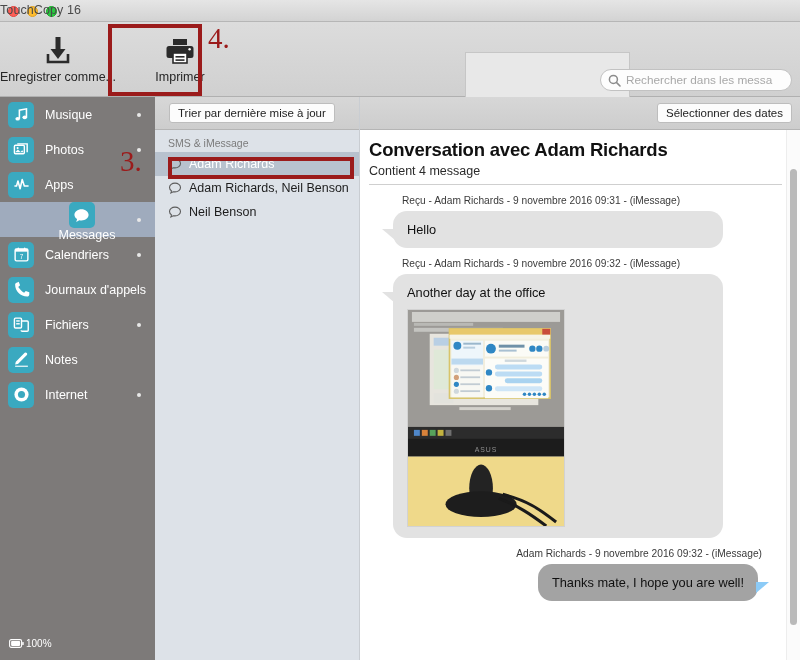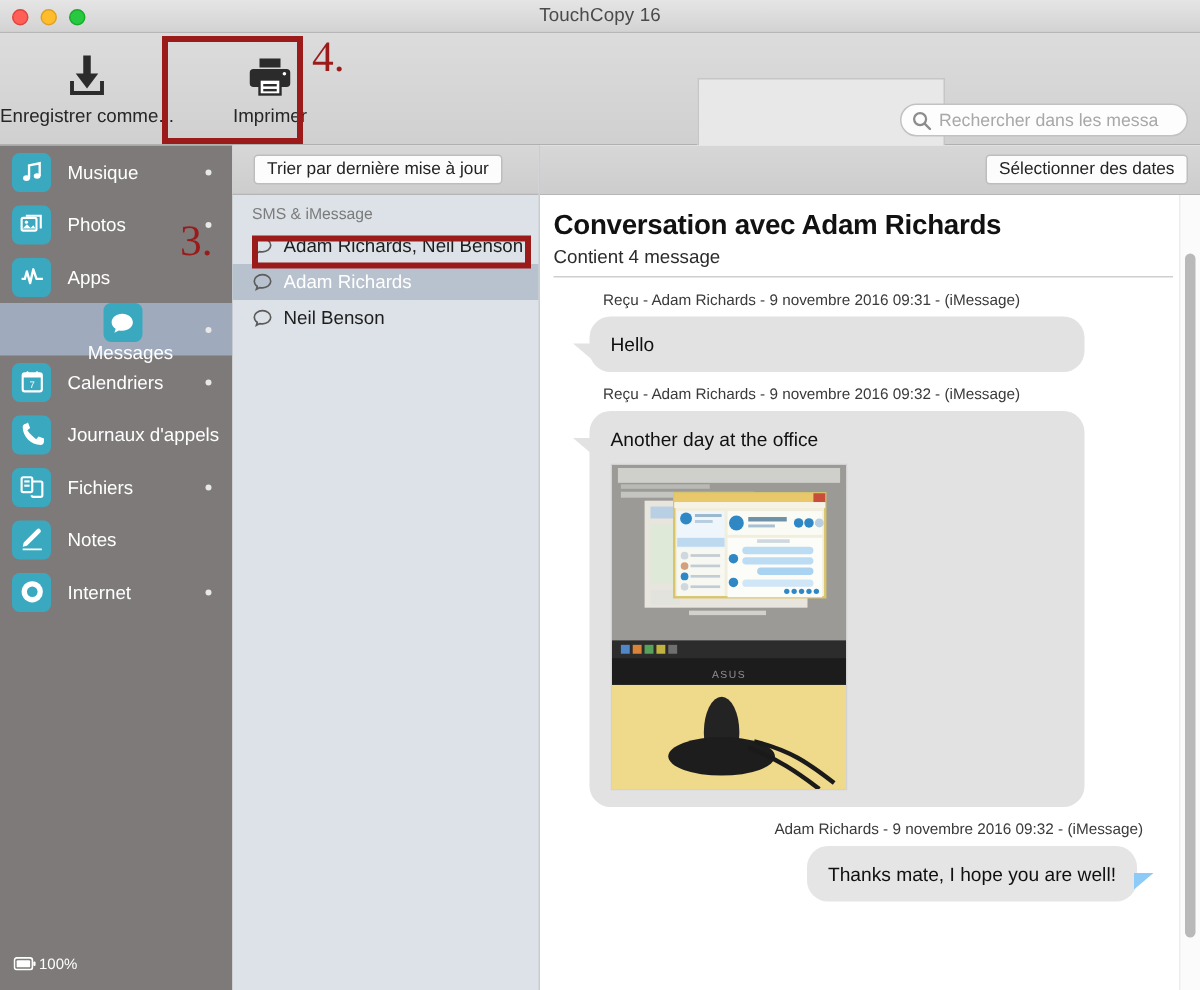--- a/index.html
+++ b/index.html
@@ -25,21 +25,20 @@
   .traffic {
     position: absolute; top: 6px; left: 8px;
     display: flex; gap: 8px;
   }
   .light { width: 11px; height: 11px; border-radius: 50%; }
   .light.red    { background: #ff5f57; border: 1px solid #e0443e; }
   .light.yellow { background: #ffbd2e; border: 1px solid #dea123; }
   .light.green  { background: #28c840; border: 1px solid #1aab29; }
   .win-title {
     position: absolute; top: 3px; left: 0; width: 800px;
-    text-align: center;
     font-size: 12.5px; color: #4a4a4a;
     letter-spacing: .1px;
   }
 
   
   .toolbar {
     position: absolute; top: 22px; left: 0;
     width: 800px; height: 75px;
     background: linear-gradient(to bottom, #dcdcdc, #d0d0d0);
     border-bottom: 1px solid #b0b0b0;
@@ -224,21 +223,21 @@
   .msg.in .bubble::after {
     content: ""; position: absolute;
     left: -11px; top: 18px;
     width: 0; height: 0;
     border-top: 0 solid transparent;
     border-bottom: 11px solid transparent;
     border-right: 13px solid #e2e2e2;
   }
   .msg.out { display: flex; flex-direction: column; align-items: flex-end; }
   .msg.out .bubble {
-    background: #e5e5e5;
+    background: #a3a3a3;
     margin-right: 24px;
   }
   .msg.out .bubble::after {
     content: ""; position: absolute;
     right: -11px; top: 18px;
     width: 0; height: 0;
     border-top: 0 solid transparent;
     border-bottom: 11px solid transparent;
     border-left: 13px solid #8ccbf7;
   }
@@ -444,35 +443,35 @@
       <span class="batt-label">100%</span>
     </div>
   </div>
 
   <div class="convcol">
     <div class="convcol-top">
       <button class="sortbtn">Trier par dernière mise à jour</button>
     </div>
     <div class="conv-group-title">SMS &amp; iMessage</div>
     <div id="conv-items">
+        <div class="conv-item selected">
+          <span class="bub">
+            <svg xmlns="http://www.w3.org/2000/svg" width="14" height="14" viewBox="0 0 24 24">
+        <path d="M12 3.6C6.8 3.6 2.6 7 2.6 11.2c0 2.3 1.3 4.4 3.4 5.7l-1 3.5 3.9-2c1 .2 2 .3 3.1.3 5.2 0 9.4-3.4 9.4-7.5S17.2 3.6 12 3.6z" fill="none" stroke="#5c5c5c" stroke-width="1.9"></path>
+            </svg>
+          </span>
+          <span class="cname">Adam Richards</span>
+        </div>
         <div class="conv-item">
           <span class="bub">
             <svg xmlns="http://www.w3.org/2000/svg" width="14" height="14" viewBox="0 0 24 24">
         <path d="M12 3.6C6.8 3.6 2.6 7 2.6 11.2c0 2.3 1.3 4.4 3.4 5.7l-1 3.5 3.9-2c1 .2 2 .3 3.1.3 5.2 0 9.4-3.4 9.4-7.5S17.2 3.6 12 3.6z" fill="none" stroke="#5c5c5c" stroke-width="1.9"></path>
             </svg>
           </span>
           <span class="cname">Adam Richards, Neil Benson</span>
-        </div>
-        <div class="conv-item selected">
-          <span class="bub">
-            <svg xmlns="http://www.w3.org/2000/svg" width="14" height="14" viewBox="0 0 24 24">
-        <path d="M12 3.6C6.8 3.6 2.6 7 2.6 11.2c0 2.3 1.3 4.4 3.4 5.7l-1 3.5 3.9-2c1 .2 2 .3 3.1.3 5.2 0 9.4-3.4 9.4-7.5S17.2 3.6 12 3.6z" fill="none" stroke="#5c5c5c" stroke-width="1.9"></path>
-            </svg>
-          </span>
-          <span class="cname">Adam Richards</span>
         </div>
         <div class="conv-item">
           <span class="bub">
             <svg xmlns="http://www.w3.org/2000/svg" width="14" height="14" viewBox="0 0 24 24">
         <path d="M12 3.6C6.8 3.6 2.6 7 2.6 11.2c0 2.3 1.3 4.4 3.4 5.7l-1 3.5 3.9-2c1 .2 2 .3 3.1.3 5.2 0 9.4-3.4 9.4-7.5S17.2 3.6 12 3.6z" fill="none" stroke="#5c5c5c" stroke-width="1.9"></path>
             </svg>
           </span>
           <span class="cname">Neil Benson</span>
         </div>
       </div>

